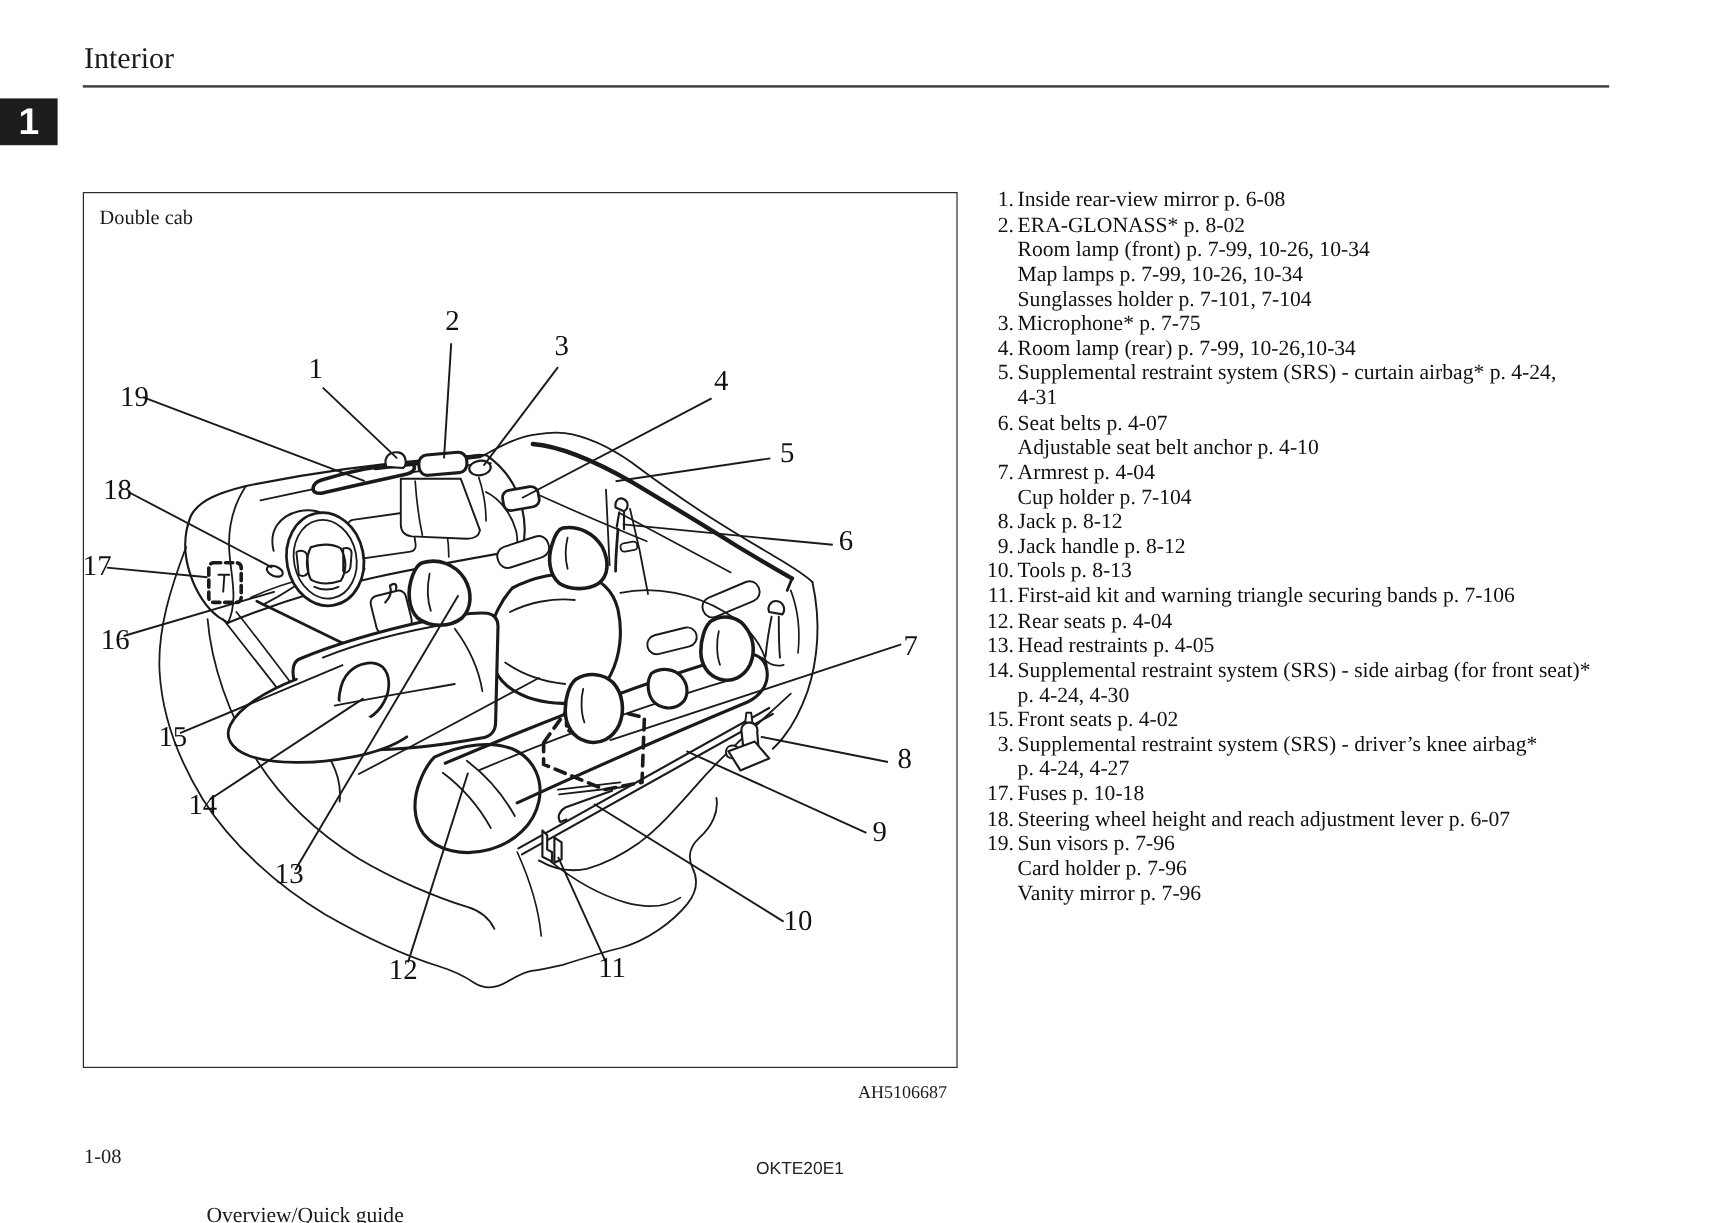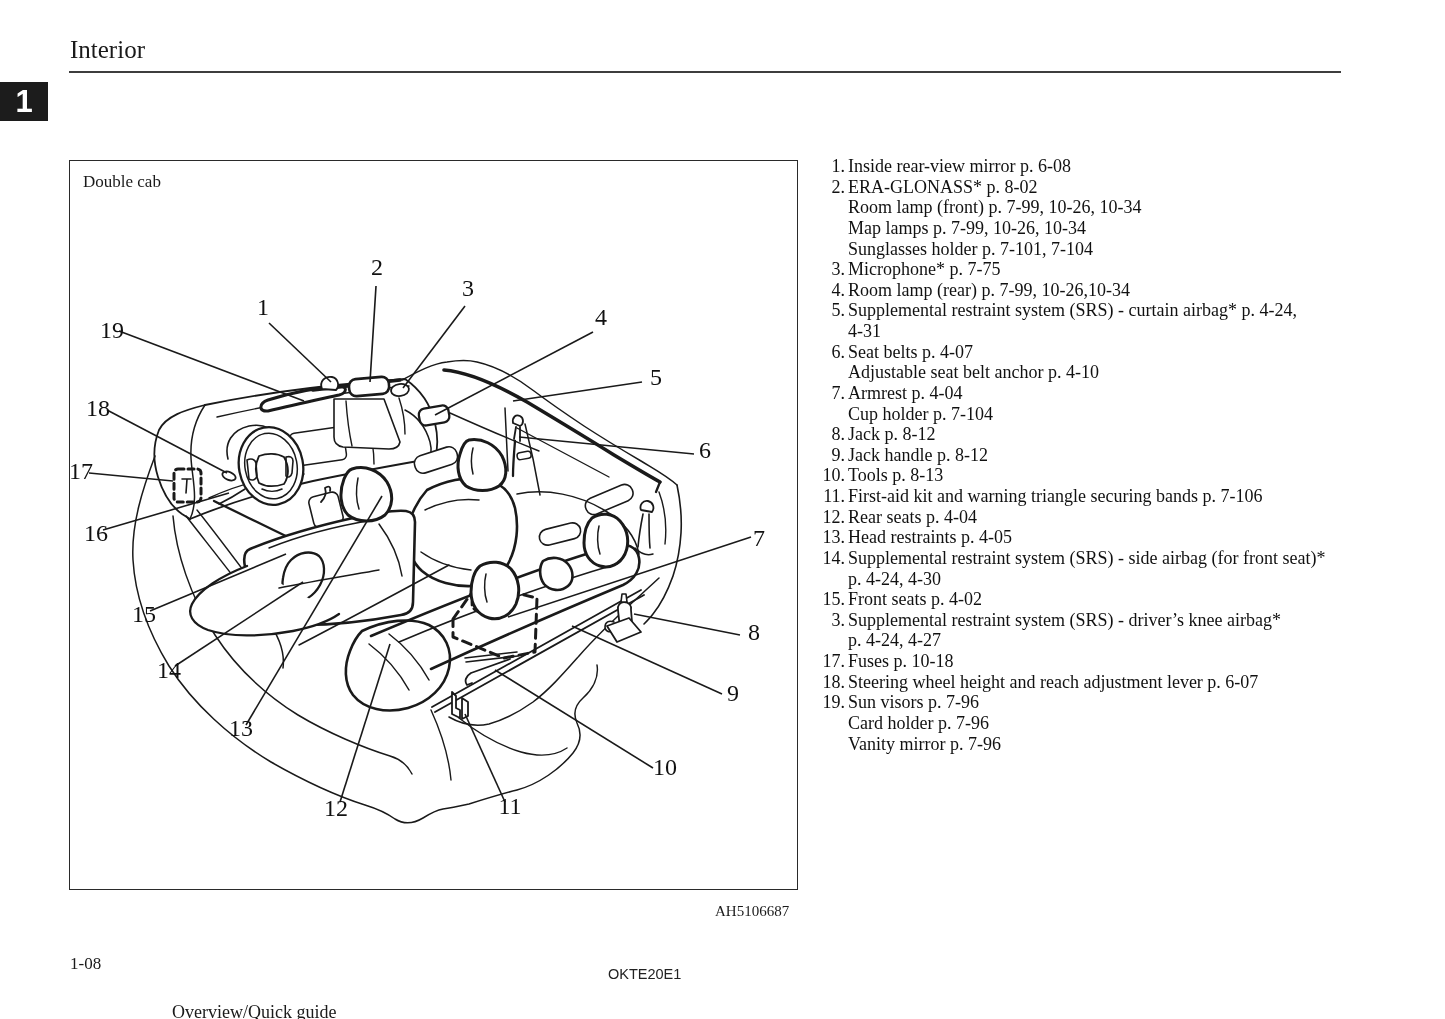--- a/index.html
+++ b/index.html
@@ -289,13 +289,13 @@
 <div class="li"><span class="n">3.</span>Supplemental restraint system (SRS) - driver’s knee airbag*<br>p. 4-24, 4-27</div>
 <div class="li"><span class="n">17.</span>Fuses p. 10-18</div>
 <div class="li"><span class="n">18.</span>Steering wheel height and reach adjustment lever p. 6-07</div>
 <div class="li"><span class="n">19.</span>Sun visors p. 7-96<br>Card holder p. 7-96<br>Vanity mirror p. 7-96</div>
 </div>
 
 <div class="abs" style="left:70px;top:954px;font-size:17px;">1-08</div>
 
 <div class="abs" style="left:172px;top:1002px;font-size:18px;">Overview/Quick guide</div>
 
-<div class="abs" style="left:608px;top:966px;font-family:'Liberation Sans',sans-serif;font-size:14.5px;color:#222;">OKTE20E1</div>
+<div class="abs" style="left:630px;top:966px;font-family:'Liberation Sans',sans-serif;font-size:14.5px;color:#222;">OKTE20E1</div>
 
 </body></html>

